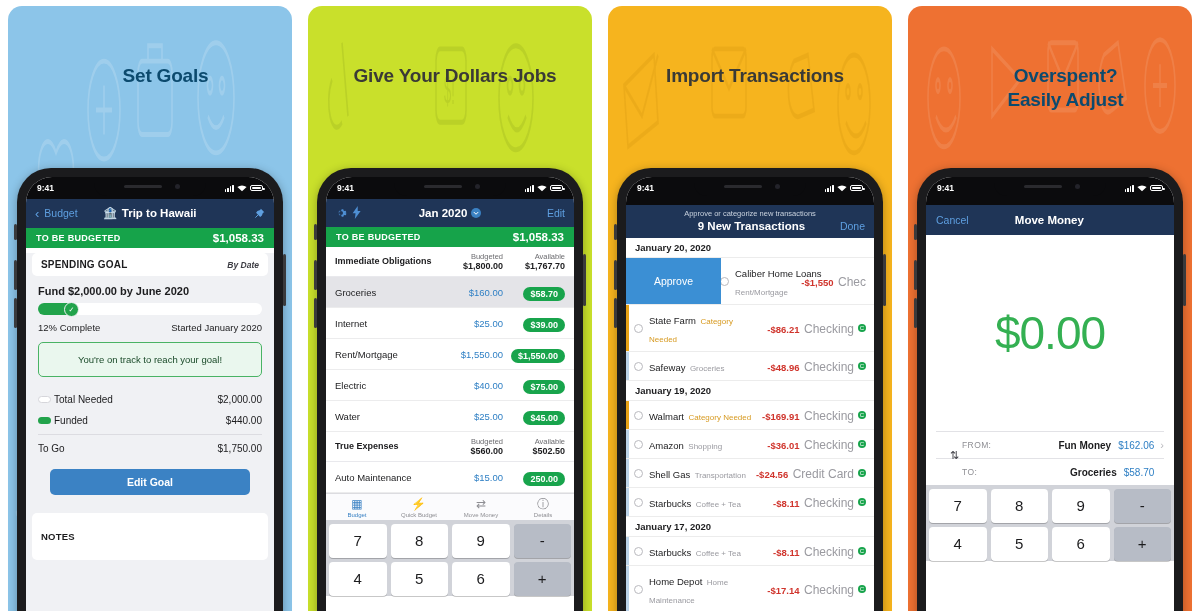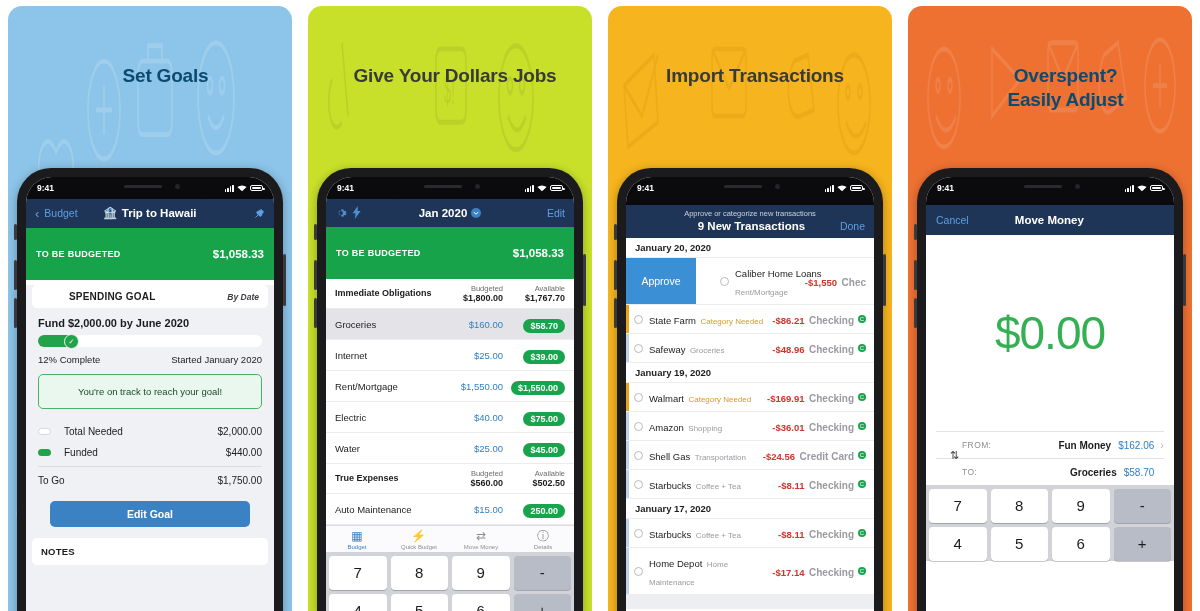--- a/index.html
+++ b/index.html
@@ -102,57 +102,57 @@
   }
   .nav-left, .nav-right { display:flex; align-items:center; gap:5px; min-width:48px; }
   .nav-right { justify-content:flex-end; }
   .nav-link { color:#5e9fe0; font-size:10.5px; }
   .nav-title { font-size:11.5px; font-weight:700; display:flex; align-items:center; gap:4px; }
   .chev-back { color:#5e9fe0; font-size:13px; line-height:1; }
 
   .tbb {
     background:#16a34a; color:#fff;
     display:flex; align-items:center; justify-content:space-between;
-    padding: 20px 10px; font-size: 9px; font-weight: 700; letter-spacing:0.3px;
+    padding: 4px 10px; font-size: 9px; font-weight: 700; letter-spacing:0.3px;
   }
   .tbb .amt { font-size: 11.5px; font-weight:700; letter-spacing:0; }
 
   
   .goal-body { background:#f0f1f4; height:100%; }
   .goal-card-head {
     background:#fff; margin:5px 6px 0 6px; border-radius:5px;
     display:flex; justify-content:space-between; align-items:center;
     padding: 6px 9px; }
-  .goal-card-head .t { font-size:10px; font-weight:700; color:#1c1c1e; letter-spacing:0.2px;margin-left:28px;}
+  .goal-card-head .t { font-size:10px; font-weight:700; color:#1c1c1e; letter-spacing:0.2px;}
   .goal-card-head .s { font-size:8.5px; font-style:italic; font-weight:700; color:#3c3c43;}
   .goal-line { font-size:11px; font-weight:700; color:#1c1c1e; padding: 9px 12px 6px 12px;}
   .progress { margin: 0 12px; height:12px; background:#fff; border-radius:7px; position:relative; }
   .progress .fill { position:absolute; left:0; top:0; height:12px; width:36px; background:#22a34b; border-radius:7px;}
   .progress .knob { position:absolute; left:26px; top:-1px; width:15px; height:15px; border-radius:50%; background:#22a34b; border:1.5px solid #f0f1f4; display:flex; align-items:center; justify-content:center; color:#fff; font-size:7px;}
   .goal-meta { display:flex; justify-content:space-between; padding: 7px 12px 9px 12px; font-size:9.5px; color:#1c1c1e;}
   .goal-note {
     margin: 0 12px; border:1px solid #49b364; background:#eaf7ee;
     border-radius:5px; padding: 11px 6px; text-align:center;
     font-size:9.5px; color:#1a4a29;
   }
   .goal-rows { margin: 12px 12px 0 12px; }
   .goal-row { display:flex; align-items:center; justify-content:space-between; padding:5px 0; font-size:10px; color:#1c1c1e; }
-  .goal-row .lbl { display:flex; align-items:center; gap:13px; }
+  .goal-row .lbl { display:flex; align-items:center; gap:3px; }
   .pill { width:13px; height:7px; border-radius:4px; display:inline-block; }
   .pill.empty { background:#fff; border:1px solid #d6d6db; }
   .pill.green { background:#22a34b; }
   .divider { height:1px; background:#dcdce1; margin:3px 0; }
   .goal-btn {
     margin: 10px 12px 8px 12px; background:#3b82c4; color:#fff;
     text-align:center; padding: 7px 0; border-radius:5px;
     font-size:10.5px; font-weight:600;
   }
   .notes {
-    background:#fff; margin: 11px 6px 0 6px; border-radius:5px;
-    padding: 8px 9px; font-size:9.5px; font-weight:700; color:#1c1c1e; letter-spacing:0.2px;
+    background:#fff; margin: 18px 6px 0 6px; border-radius:5px;
+    padding: 18px 9px; font-size:9.5px; font-weight:700; color:#1c1c1e; letter-spacing:0.2px;
   }
 
   
   .budget-list { background:#fff; }
   .grp-row {
     display:flex; align-items:center; padding: 5px 9px;
     border-bottom:1px solid #e9e9ed; background:#fff;
   }
   .grp-row .name { flex:1; font-size:9px; font-weight:700; color:#1c1c1e; line-height:1.25;}
   .grp-row .col { width:62px; text-align:right; }
@@ -202,24 +202,24 @@
   .tx-row .stripe { width:3px; background:#bcd3e8; flex:0 0 3px; }
   .tx-row.warn .stripe { background:#e8a317; }
   .tx-inner { flex:1; display:flex; align-items:center; padding: 5px 8px 5px 5px; }
   .radio { width:9px; height:9px; border:1.2px solid #b9b9be; border-radius:50%; flex:0 0 9px; margin-right:6px; }
   .tx-main { flex:1; min-width:0; }
   .tx-payee { font-size:9.5px; color:#1c1c1e; white-space:nowrap; overflow:hidden; text-overflow:ellipsis;}
   .tx-cat { font-size:8px; color:#9a9aa0; margin-top:1px; }
   .tx-cat.needed { color:#d79a21; }
   .tx-right { text-align:right; flex:0 0 auto; padding-left:6px; }
   .tx-amt { font-size:9.5px; color:#d0342c; font-weight:600;margin-top:40px; }
-  .tx-acct { font-size:10px; color:#9a9aa0; margin-top:4px;font-weight:bold; }
+  .tx-acct { font-size:12px; color:#9a9aa0; margin-top:4px; }
   .tx-cleared { width:8px; height:8px; border-radius:50%; background:#18a44c; color:#fff; font-size:6px; text-align:center; line-height:8px; margin-left:4px; flex:0 0 8px; }
   .approve-btn {
-    position:absolute; left:0; top:0; bottom:0; width:70px;
+    position:absolute; left:0; top:0; bottom:0; width:95px;
     background:#3b8fd4; color:#fff; display:flex; align-items:center; justify-content:center;
     font-size:10.5px; z-index:6;
   }
 
   
   .mm-nav { background:#1f3557; color:#fff; display:flex; align-items:center; padding: 9px 10px; }
   .mm-nav .cancel { color:#5e9fe0; font-size:10.5px; }
   .mm-nav .ttl { flex:1; text-align:center; font-size:11.5px; font-weight:700; padding-right:34px; }
   .mm-amount { background:#fff; height:196px; display:flex; align-items:center; justify-content:center; }
   .mm-amount .val { font-size:46px; color:#34b052; font-weight:400; letter-spacing:-1px; }

